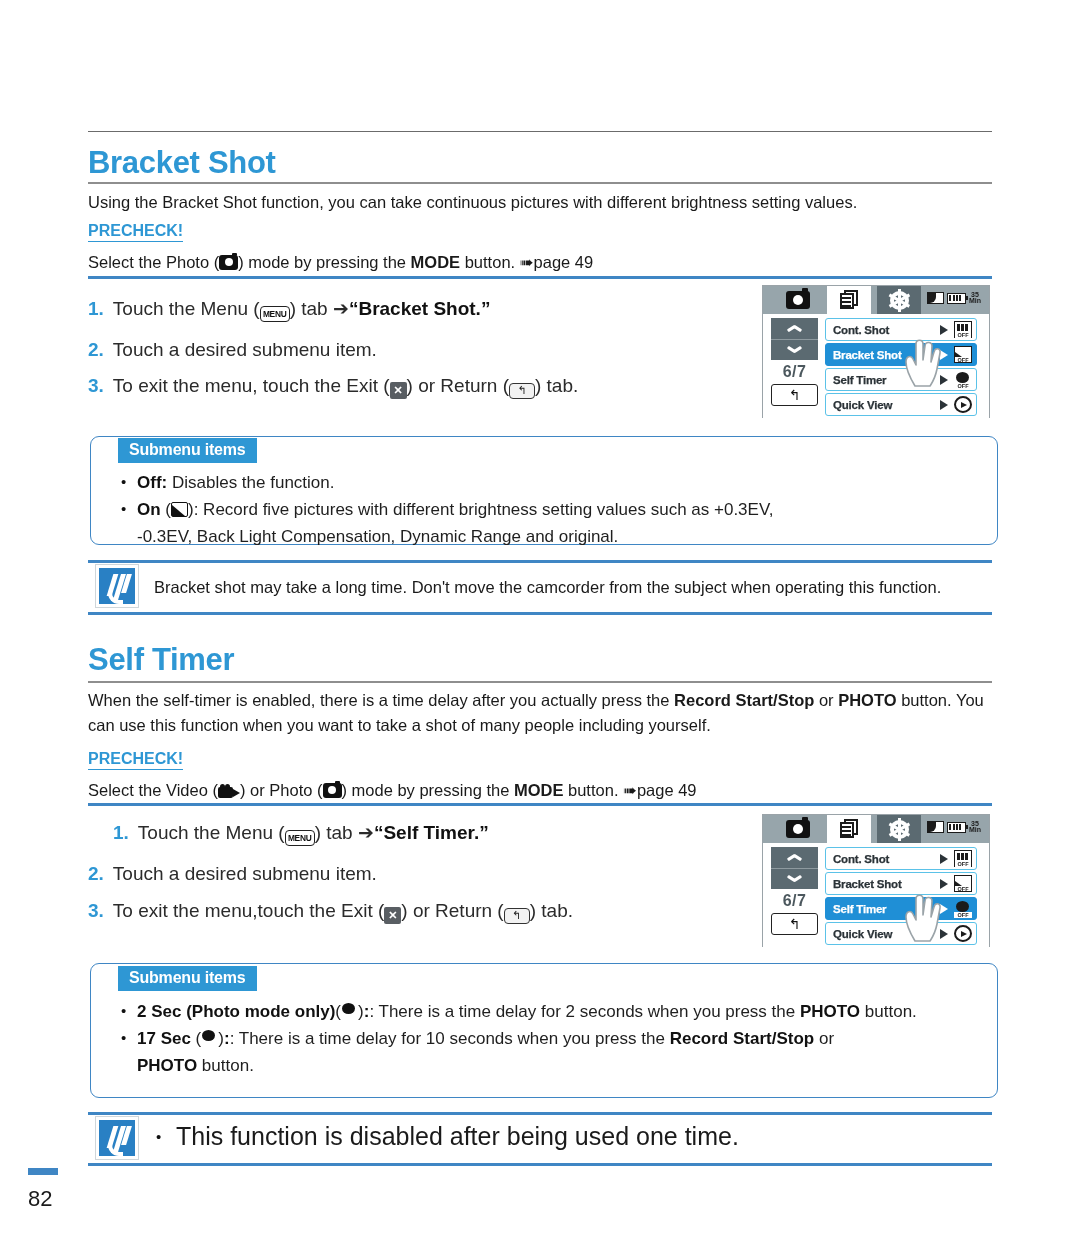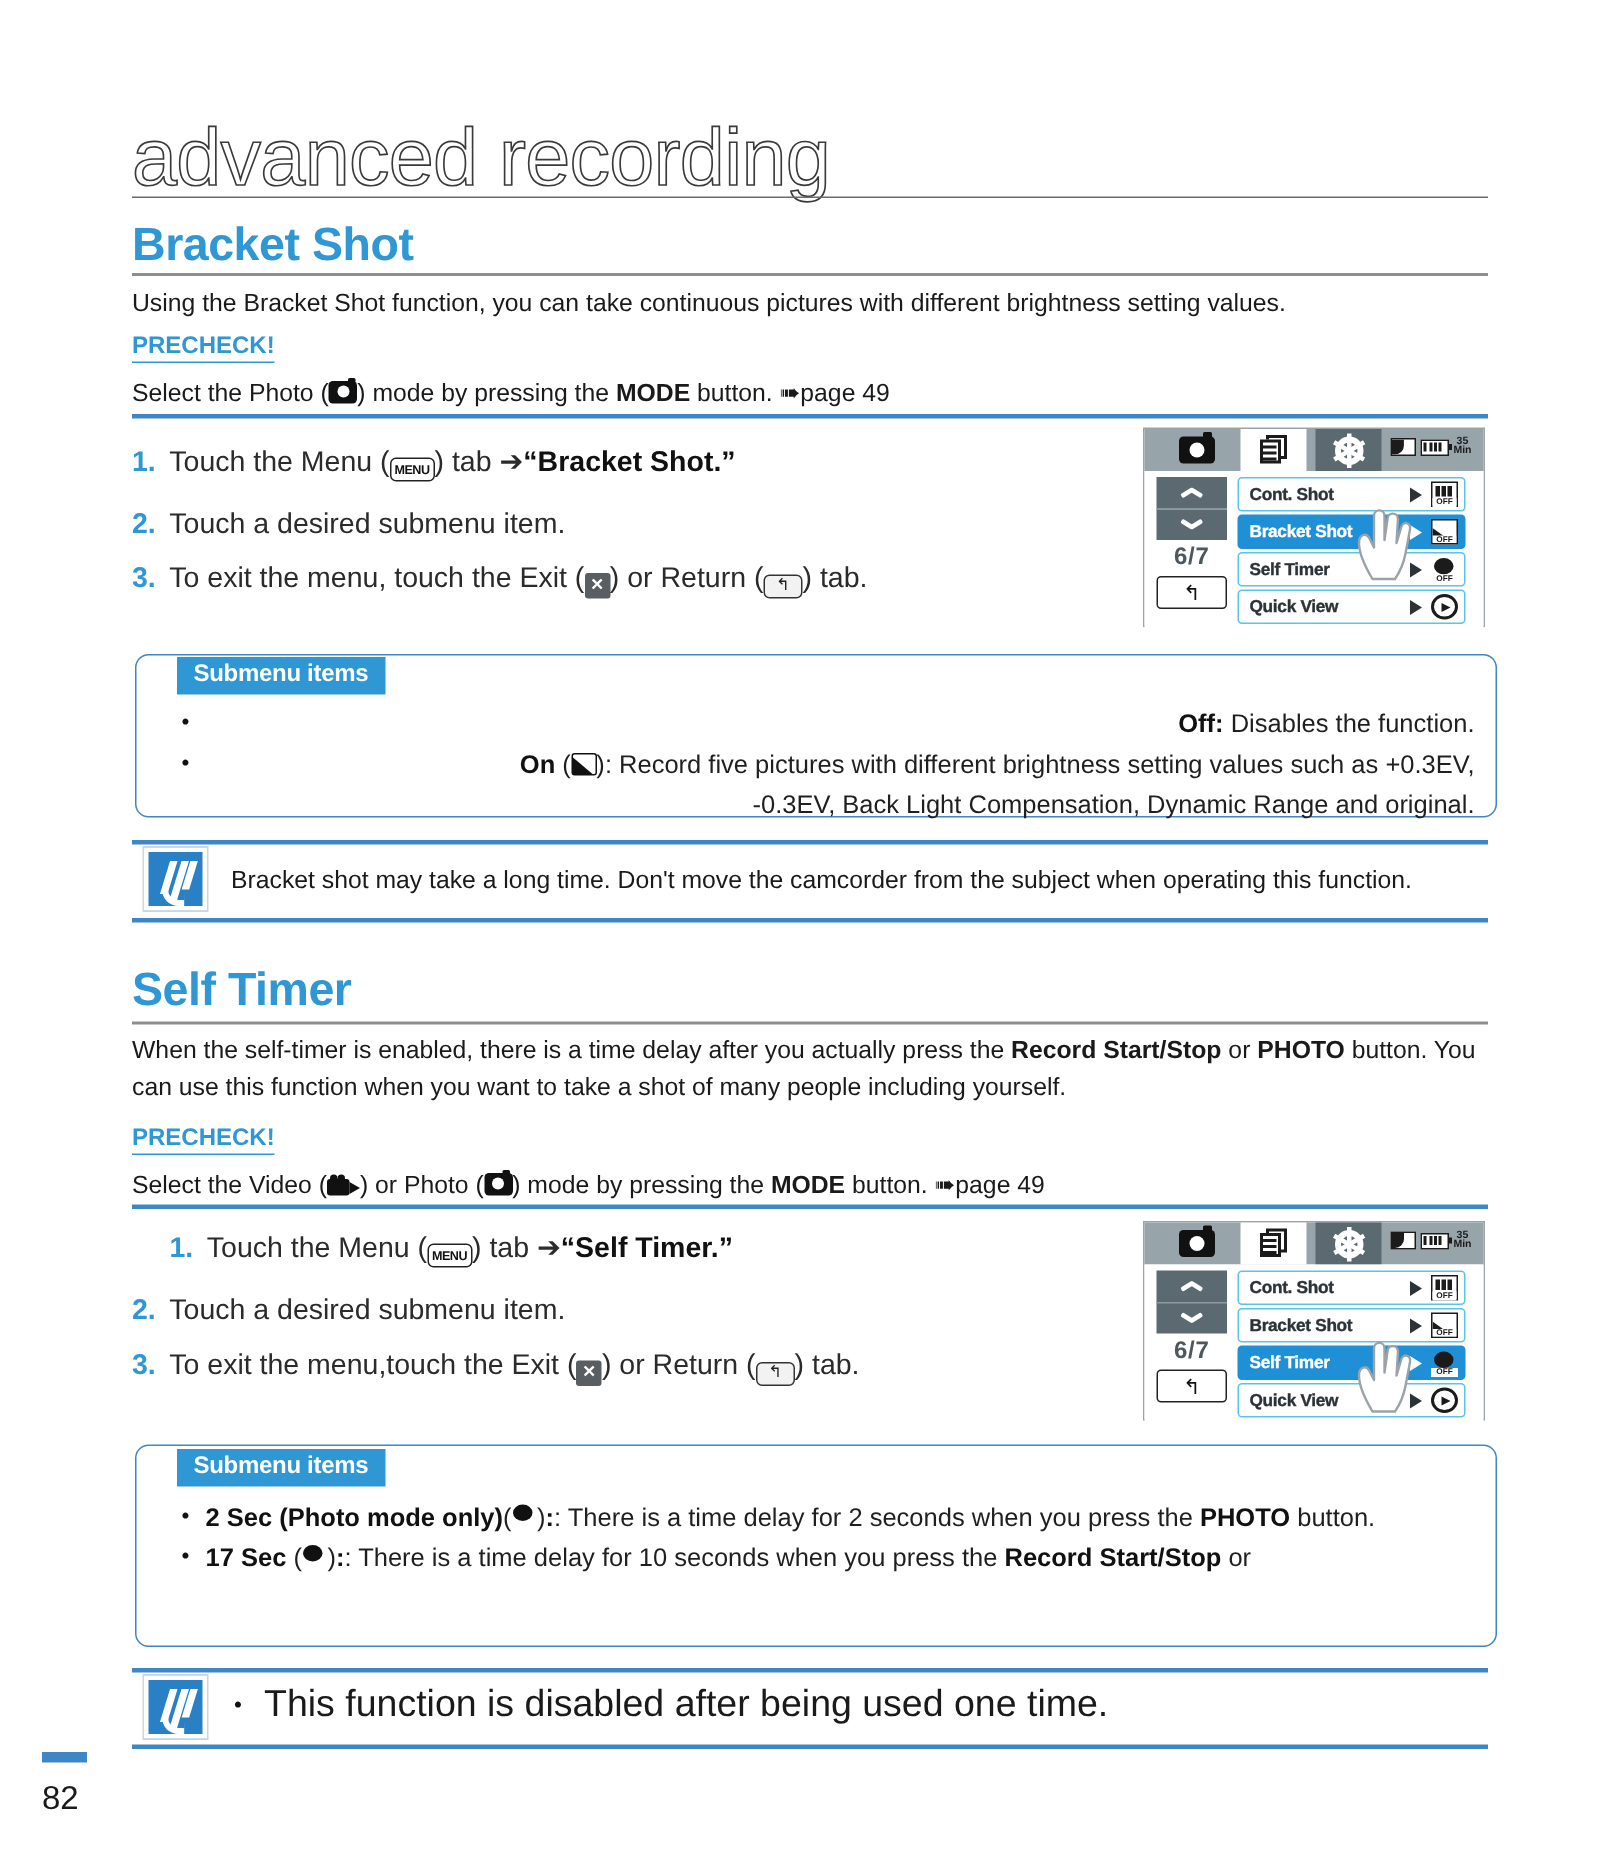--- a/index.html
+++ b/index.html
@@ -259,21 +259,20 @@
 
   
   .hand { position: absolute; width: 46px; height: 52px; pointer-events: none; }
   .hand svg { width: 100%; height: 100%; display: block; }
 </style>
 </head>
 <body>
 
 <div class="page">
 
-  <div class="chapter-title">advanced recording</div>
   <div class="chapter-rule"></div>
 
   <div class="sec-h" style="left:88px; top:145px;">Bracket Shot</div>
   <div class="sec-rule" style="left:88px; top:182px; width:904px;"></div>
 
   <div class="body-text" style="left:88px; top:190px; width:906px;">Using the Bracket Shot function, you can take continuous pictures with different brightness setting values.</div>
 
   <div class="precheck" style="left:88px; top:222px;">PRECHECK!</div>
 
   <div class="body-text" style="left:88px; top:250px; width:906px;">
@@ -378,21 +377,21 @@
       <div class="hand" style="left:136px; top:22px;">
         <svg viewBox="0 0 46 52">
           <path d="M16 50 C10 40 7 32 7 26 C7 20 12 19 14 23 L17 29 L17 8 C17 3 24 3 24 8 L24 24 L26 10 C26 5 33 5.5 33 10 L32 26 L35 16 C36 11 42 12 41 17 L38 33 C36 43 33 47 31 50 Z" fill="#ffffff" stroke="#9aa3a8" stroke-width="1.6" stroke-linejoin="round"></path>
         </svg>
       </div>
     </div>
   </div>
 
   <div class="box" style="left:90px; top:436px; width:908px; height:109px;"></div>
   <div class="box-tag" style="left:118px; top:438px;">Submenu items</div>
-  <div class="bullets" style="left:118px; top:470px; width:865px;text-align:right;">
+  <div class="bullets" style="left:118px; top:470px; width:865px;">
     <div class="li"><b>Off:</b><span> Disables the function.</span></div>
     <div class="li"><b>On</b> (<span class="ic ic-bracket"></span>)<span>: Record five pictures with different brightness setting values such as +0.3EV,</span></div>
     <div class="cont">-0.3EV, Back Light Compensation, Dynamic Range and original.</div>
   </div>
 
   <div class="note-rule-top" style="left:88px; top:560px; width:904px;"></div>
   <div class="note-icon" style="left:96px; top:565px;">
     <span class="q1"></span>
       <span class="q2"></span>
       <span class="q3"></span>
@@ -516,20 +515,21 @@
         </svg>
       </div>
     </div>
   </div>
 
   <div class="box" style="left:90px; top:963px; width:908px; height:135px;"></div>
   <div class="box-tag" style="left:118px; top:966px;">Submenu items</div>
   <div class="bullets" style="left:118px; top:999px; width:870px;">
     <div class="li"><b>2 Sec (Photo mode only)</b>(<span class="ic ic-timer"><i class="tbody"></i></span>)<b>:</b><span>: There is a time delay for 2 seconds when you press the </span><b>PHOTO</b><span> button.</span></div>
     <div class="li"><b>17 Sec</b> (<span class="ic ic-timer"><i class="tbody"></i></span>)<b>:</b><span>: There is a time delay for 10 seconds when you press the </span><b>Record Start/Stop</b><span> or</span></div>
+    <div class="cont"><b>PHOTO</b><span> button.</span></div>
   </div>
 
   <div class="note-rule-top" style="left:88px; top:1112px; width:904px;"></div>
   <div class="note-icon" style="left:96px; top:1117px;">
     <span class="q1"></span>
       <span class="q2"></span>
       <span class="q3"></span>
       <span class="tail"></span>
   </div>
   <div class="note-bullet" style="left:156px; top:1128px;">•</div>

